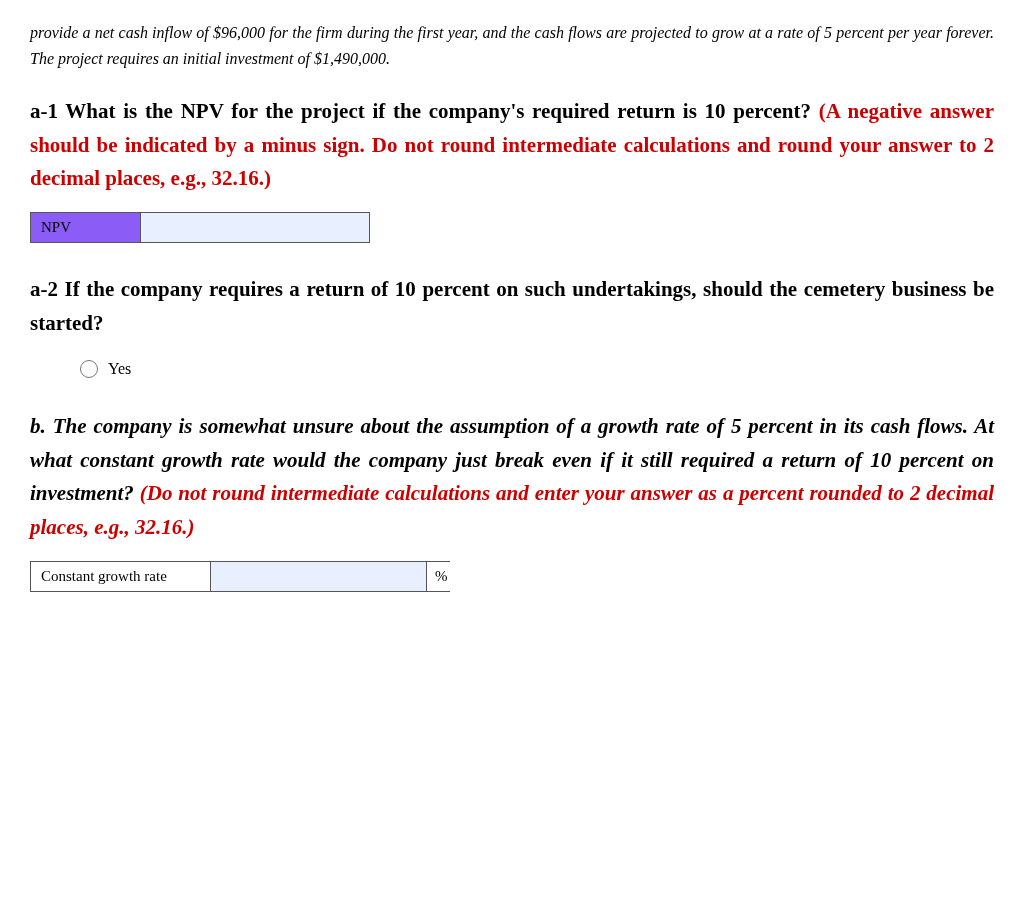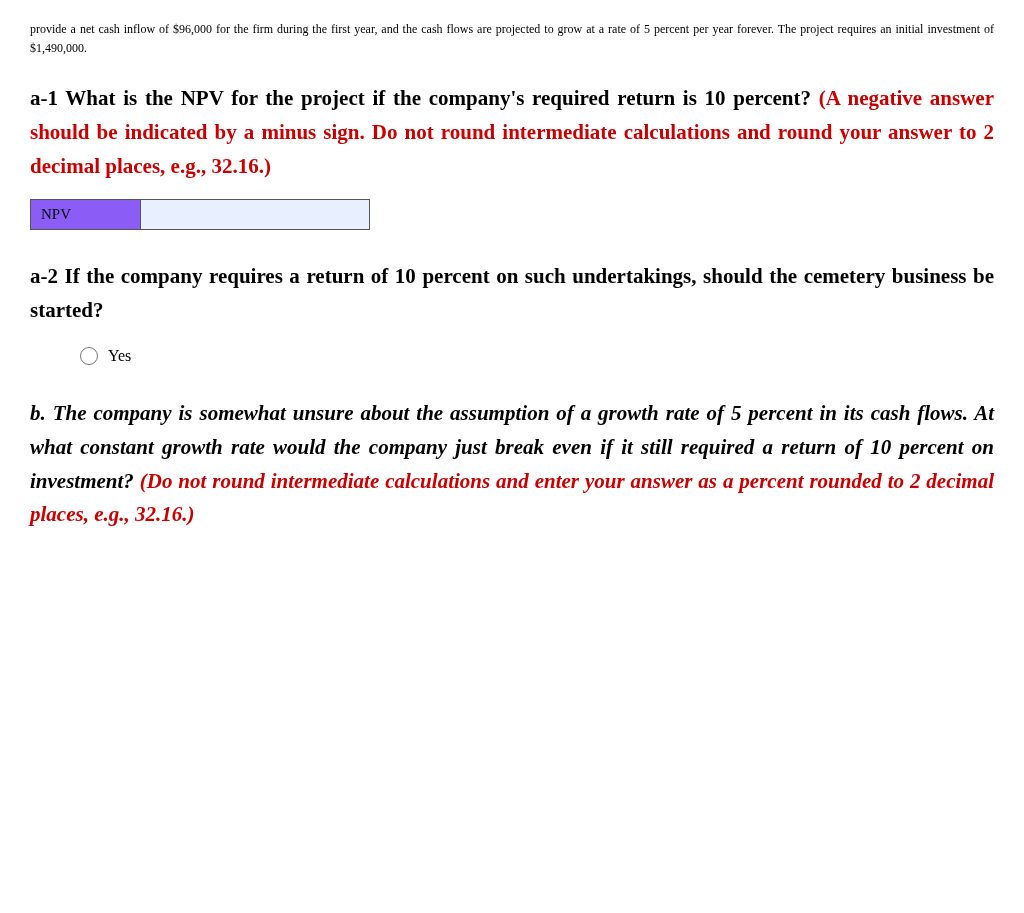--- a/index.html
+++ b/index.html
@@ -11,24 +11,25 @@
     body {
       font-family: Georgia, 'Times New Roman', serif;
       font-size: 16px;
       background: #ffffff;
       color: #000000;
       padding: 20px 30px;
       max-width: 1024px;
     }
 
     .intro-text {
-      font-size: 12px;
+      font-size: 16px;
       line-height: 1.6;
       margin-bottom: 24px;
       text-align: justify;
+      font-style: italic;
     }
 
     .question-block {
       margin-bottom: 30px;
     }
 
     .question-label {
       font-weight: bold;
       font-size: 21px;
       line-height: 1.6;
@@ -174,13 +175,18 @@
   </div>
 </div>
 
 <div class="section-b question-block">
   <div class="question-label">
     <span class="q-id">b.</span>
     <span> The company is somewhat unsure about the assumption of a growth rate of 5 percent in its cash flows. At what constant growth rate would the company just break even if it still required a return of 10 percent on investment? </span>
     <span class="warning-text">(Do not round intermediate calculations and enter your answer as a percent rounded to 2 decimal places, e.g., 32.16.)</span>
   </div>
 
+  <div class="input-row-b">
+    <div class="input-label-b">Constant growth rate</div>
+    <input class="input-field-b" type="text" value="" style="">
+    <div class="input-suffix-b">%</div>
+  </div>
 </div>
 
 </body></html>

